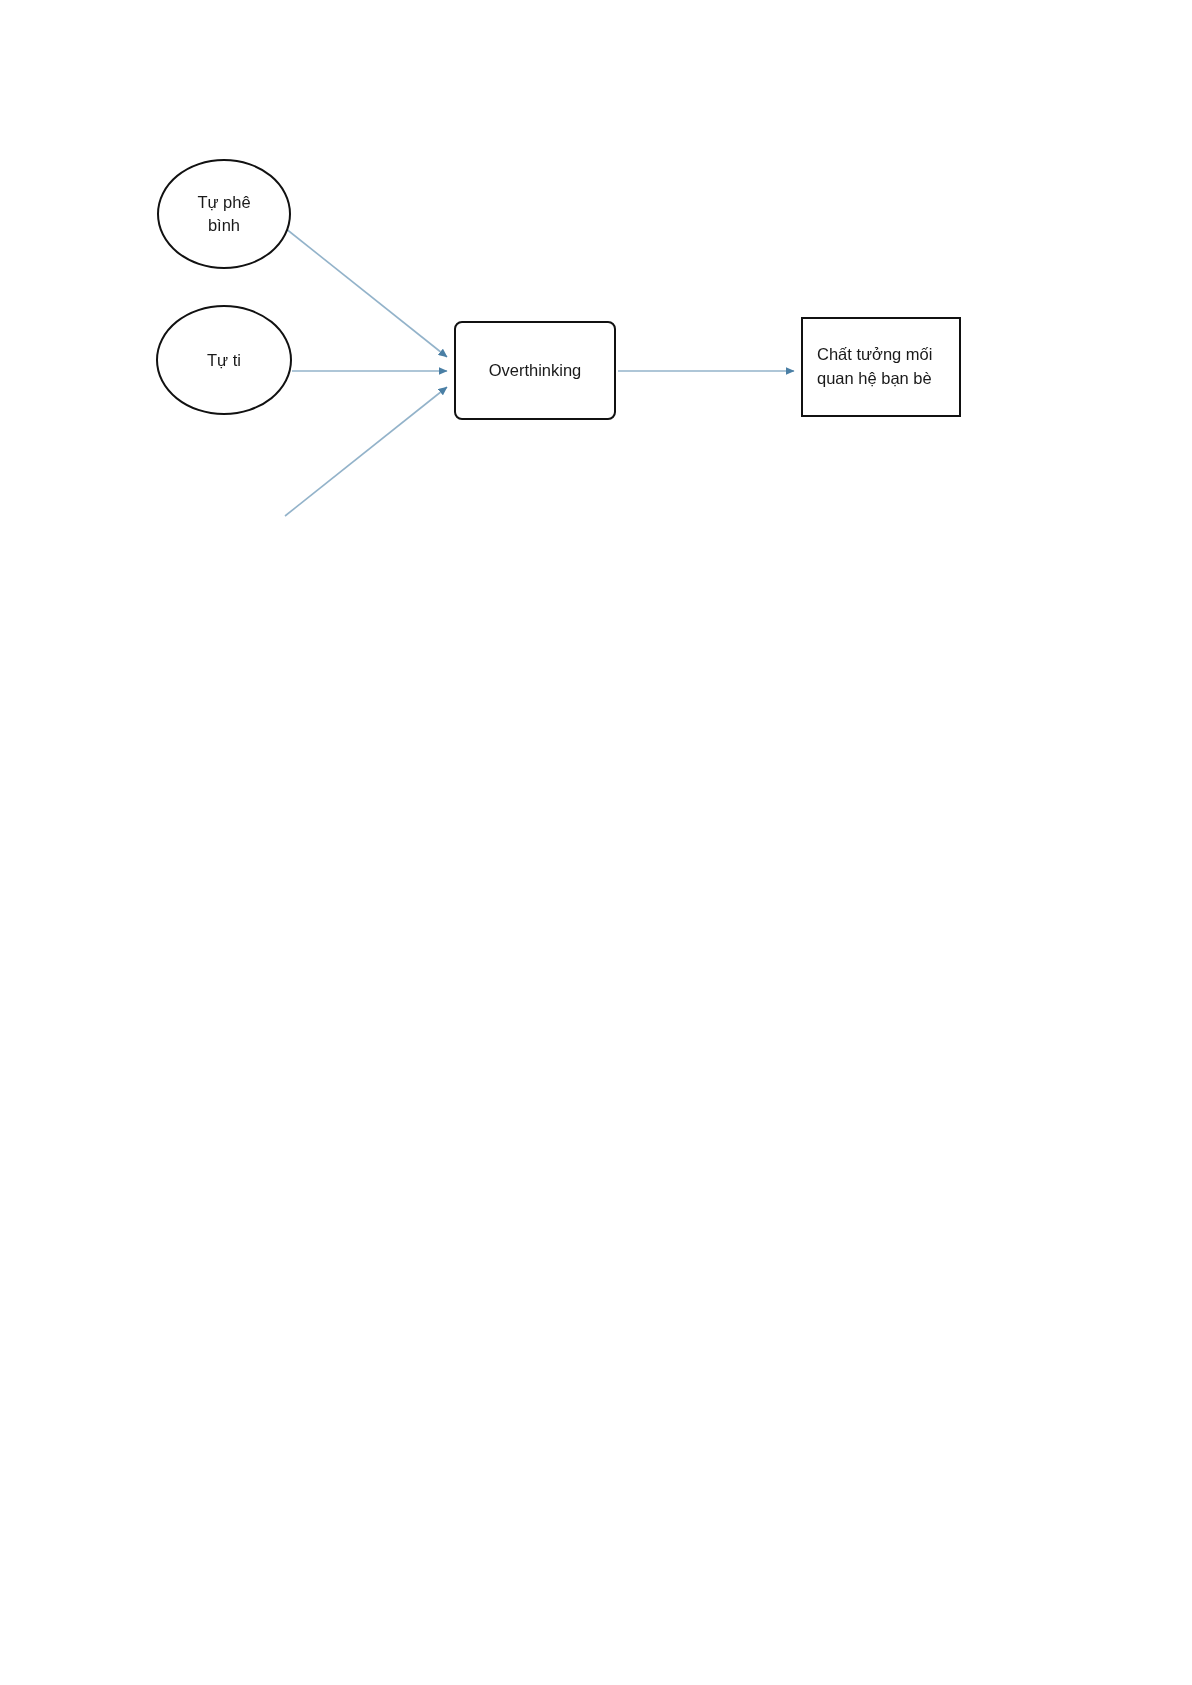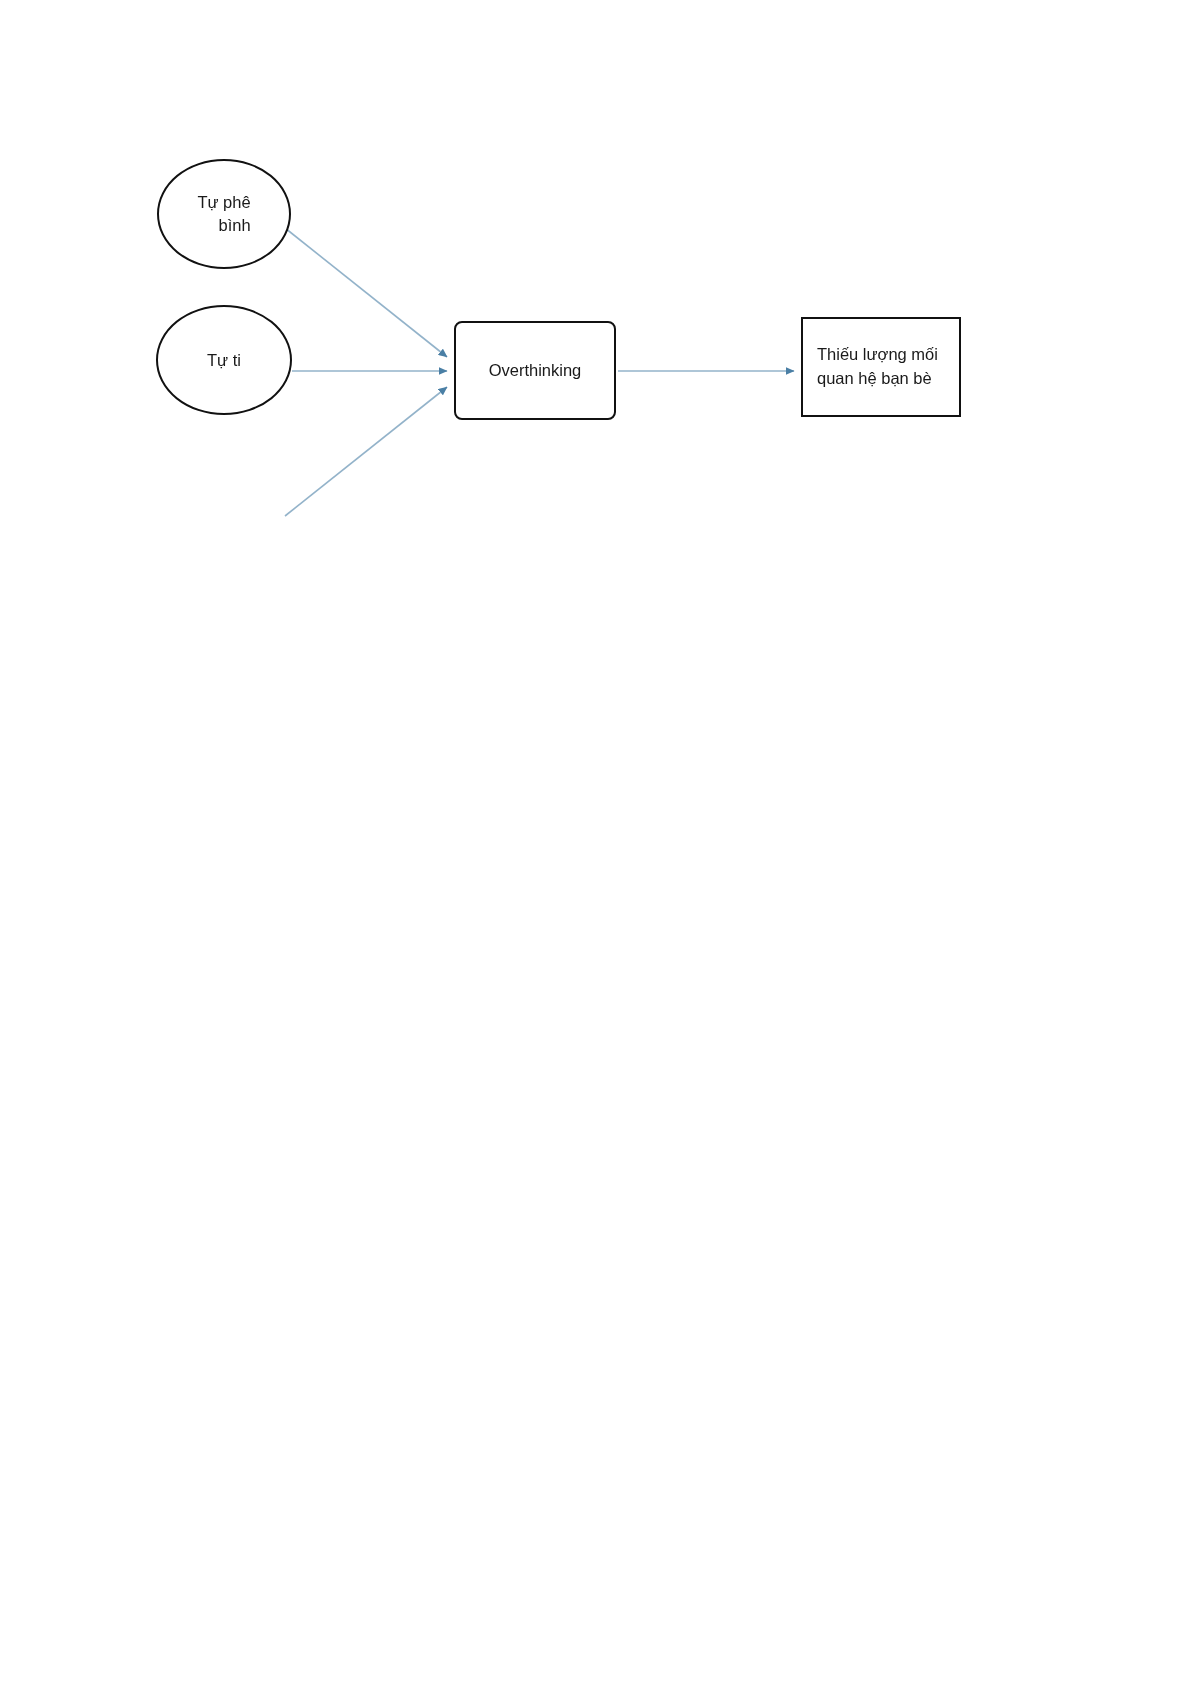--- a/index.html
+++ b/index.html
@@ -32,21 +32,21 @@
     pointer-events: none;
   }
 
   
   .node {
     position: absolute;
     box-sizing: border-box;
     display: flex;
     align-items: center;
     justify-content: center;
-    text-align: right;
+    text-align: center;
     color: #1a1a1a;
     background: #ffffff;
   }
 
   .node-circle {
     border: 2.6px solid #111111;
     border-radius: 50%;
     line-height: 1.38;
     font-size: 16.5px;
   }
@@ -114,17 +114,17 @@
   <div class="node node-circle" id="node-inferiority">
     <span class="label">Tự ti</span>
   </div>
 
 
   <div class="node node-round-rect" id="node-overthinking">
     <span class="label">Overthinking</span>
   </div>
 
   <div class="node node-rect" id="node-outcome">
-    <span class="label">Thiếu lượng mối
+    <span class="label">Chất tưởng mối
 quan hệ bạn bè</span>
   </div>
 
 </div>
 
 </body></html>

